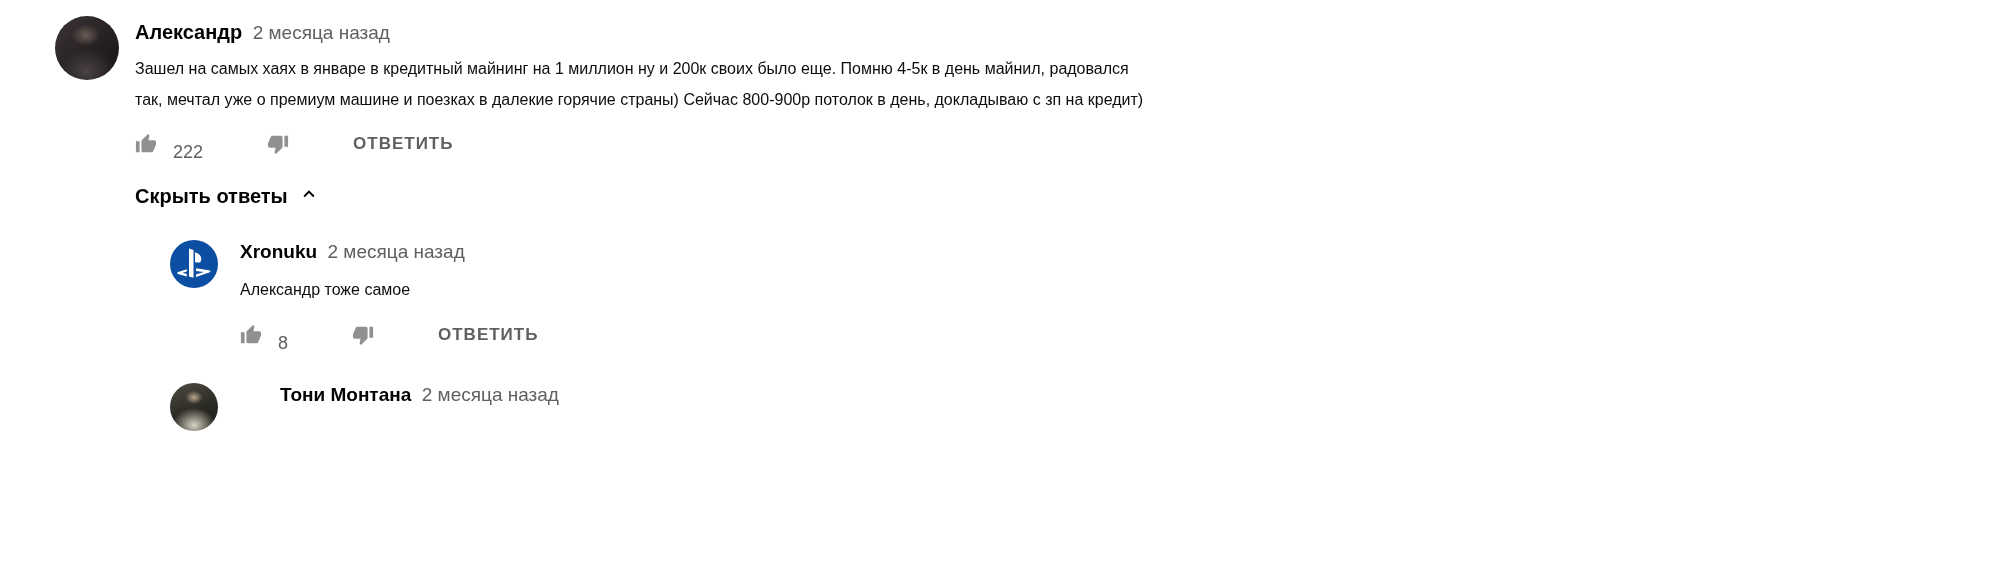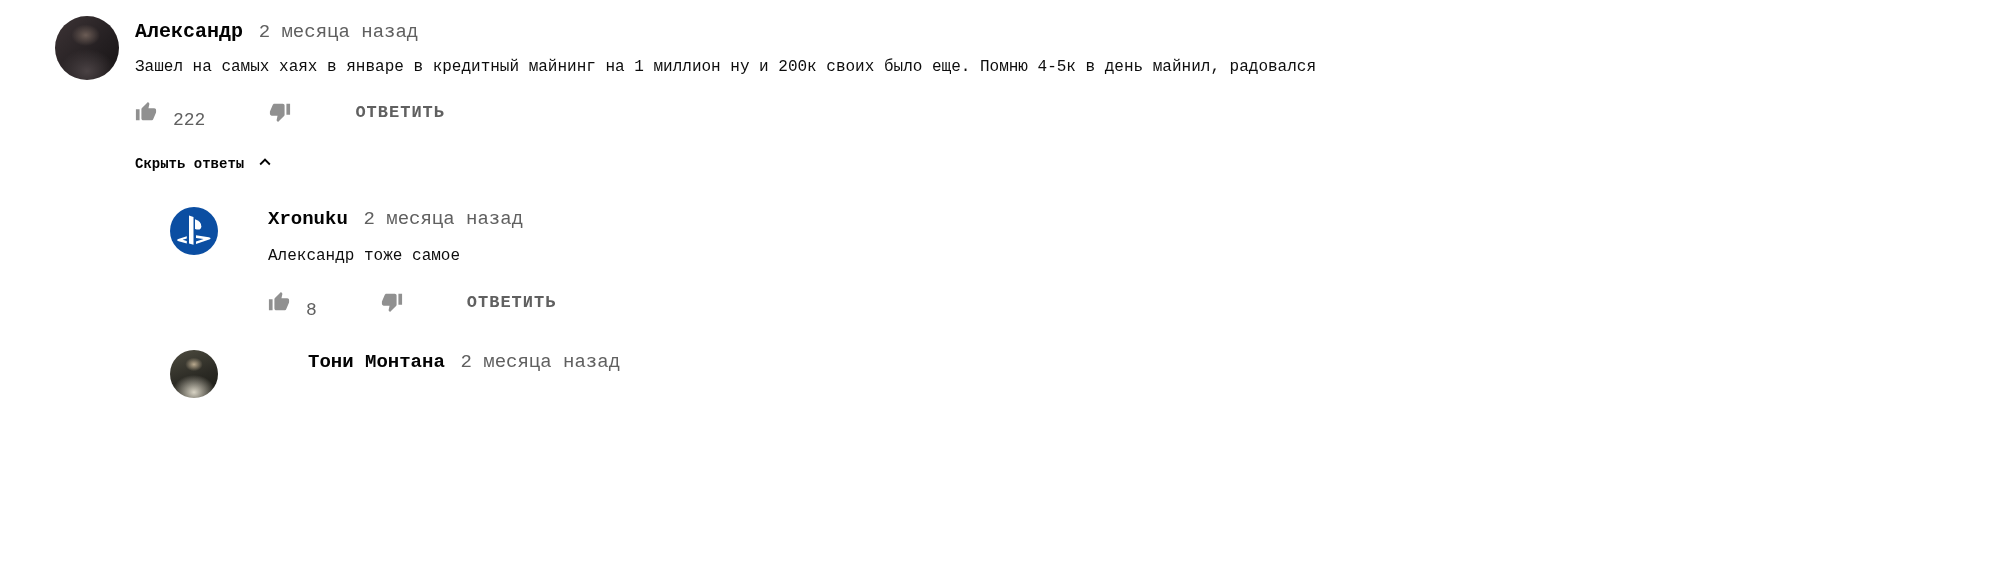--- a/index.html
+++ b/index.html
@@ -1,21 +1,21 @@
 <!DOCTYPE html>
 <html><head>
 <meta charset="utf-8">
 <style>
   html,body{margin:0;padding:0;background:#ffffff;}
   body{
     width:2015px;height:581px;overflow:hidden;
     font-family:"Liberation Sans","DejaVu Sans",sans-serif;
     color:#030303;
   }
-  .page{padding:16px 0 0 55px;box-sizing:border-box;width:2015px;height:581px;font-family:Liberation Mono, monospace;}
+  .page{padding:16px 0 0 55px;box-sizing:border-box;width:2015px;height:581px;}
   .comment-row{display:flex;}
   .avatar{border-radius:50%;flex-shrink:0;cursor:pointer;}
   .avatar-main{
     width:64px;height:64px;margin-right:16px;
     background:
       radial-gradient(ellipse 32% 24% at 48% 30%, #6b5c55 0%, rgba(107,92,85,0) 70%),
       radial-gradient(ellipse 58% 46% at 50% 86%, #4a4244 0%, rgba(74,66,68,0) 75%),
       linear-gradient(135deg,#3d3436 0%,#241f21 60%,#171314 100%);
   }
   .avatar-reply{width:48px;height:48px;margin-right:22px;}
@@ -36,45 +36,46 @@
   .icon-btn svg{display:block;}
   .count{font-size:18px;color:#606060;margin-left:16px;margin-top:16px;}
   .dislike{margin-left:64px;}
   .reply-btn{
     background:none;border:none;padding:0;cursor:pointer;
     margin-left:64px;font-family:inherit;
     font-size:17px;font-weight:bold;letter-spacing:1px;color:#606060;
   }
   .toggle{
     margin-top:27px;display:inline-flex;align-items:center;cursor:pointer;
-    font-size:14px;font-weight:bold;color:#030303;
+    font-size:20px;font-weight:bold;color:#030303;
   }
   .toggle svg{margin-left:10px;}
   .replies{margin-left:35px;margin-top:30px;}
-  .reply{display:flex;gap:28px;}
+  .reply{display:flex;}
   .reply + .reply{margin-top:36px;}
   .reply .content{padding-top:0;}
   .reply .body-text{margin-top:9px;}
   .reply .actions{margin-top:18px;}
   .emoji{display:inline-block;vertical-align:-4px;margin-left:3px;line-height:0;}
 </style>
 </head>
 <body>
 
 <div class="page">
 
   <div class="comment-row">
     <div class="avatar avatar-main"></div>
     <div class="content">
       <div class="hdr">
         <span class="author">Александр</span>
         <span class="time">2 месяца назад</span>
       </div>
       <div class="body-text">
         <div>Зашел на самых хаях в январе в кредитный майнинг на 1 миллион ну и 200к своих было еще. Помню 4-5к в день майнил, радовался</div>
+        <div>так, мечтал уже о премиум машине и поезках в далекие горячие страны) Сейчас 800-900р потолок в день, докладываю с зп на кредит)</div>
       </div>
       <div class="actions">
         <button class="icon-btn">
           <span>
             <svg viewBox="0 0 24 24" width="22" height="22" fill="#909090">
                 <path d="M1 21h4V9H1v12zM23 10c0-1.1-.9-2-2-2h-6.31l.95-4.57.03-.32c0-.41-.17-.79-.44-1.06L14.17 1 7.59 7.59C7.22 7.95 7 8.45 7 9v10c0 1.1.9 2 2 2h9c.83 0 1.54-.5 1.84-1.22l3.02-7.05c.09-.23.14-.47.14-.73v-2z"></path>
               </svg>
           </span>
         </button>
         <span class="count">222</span>

